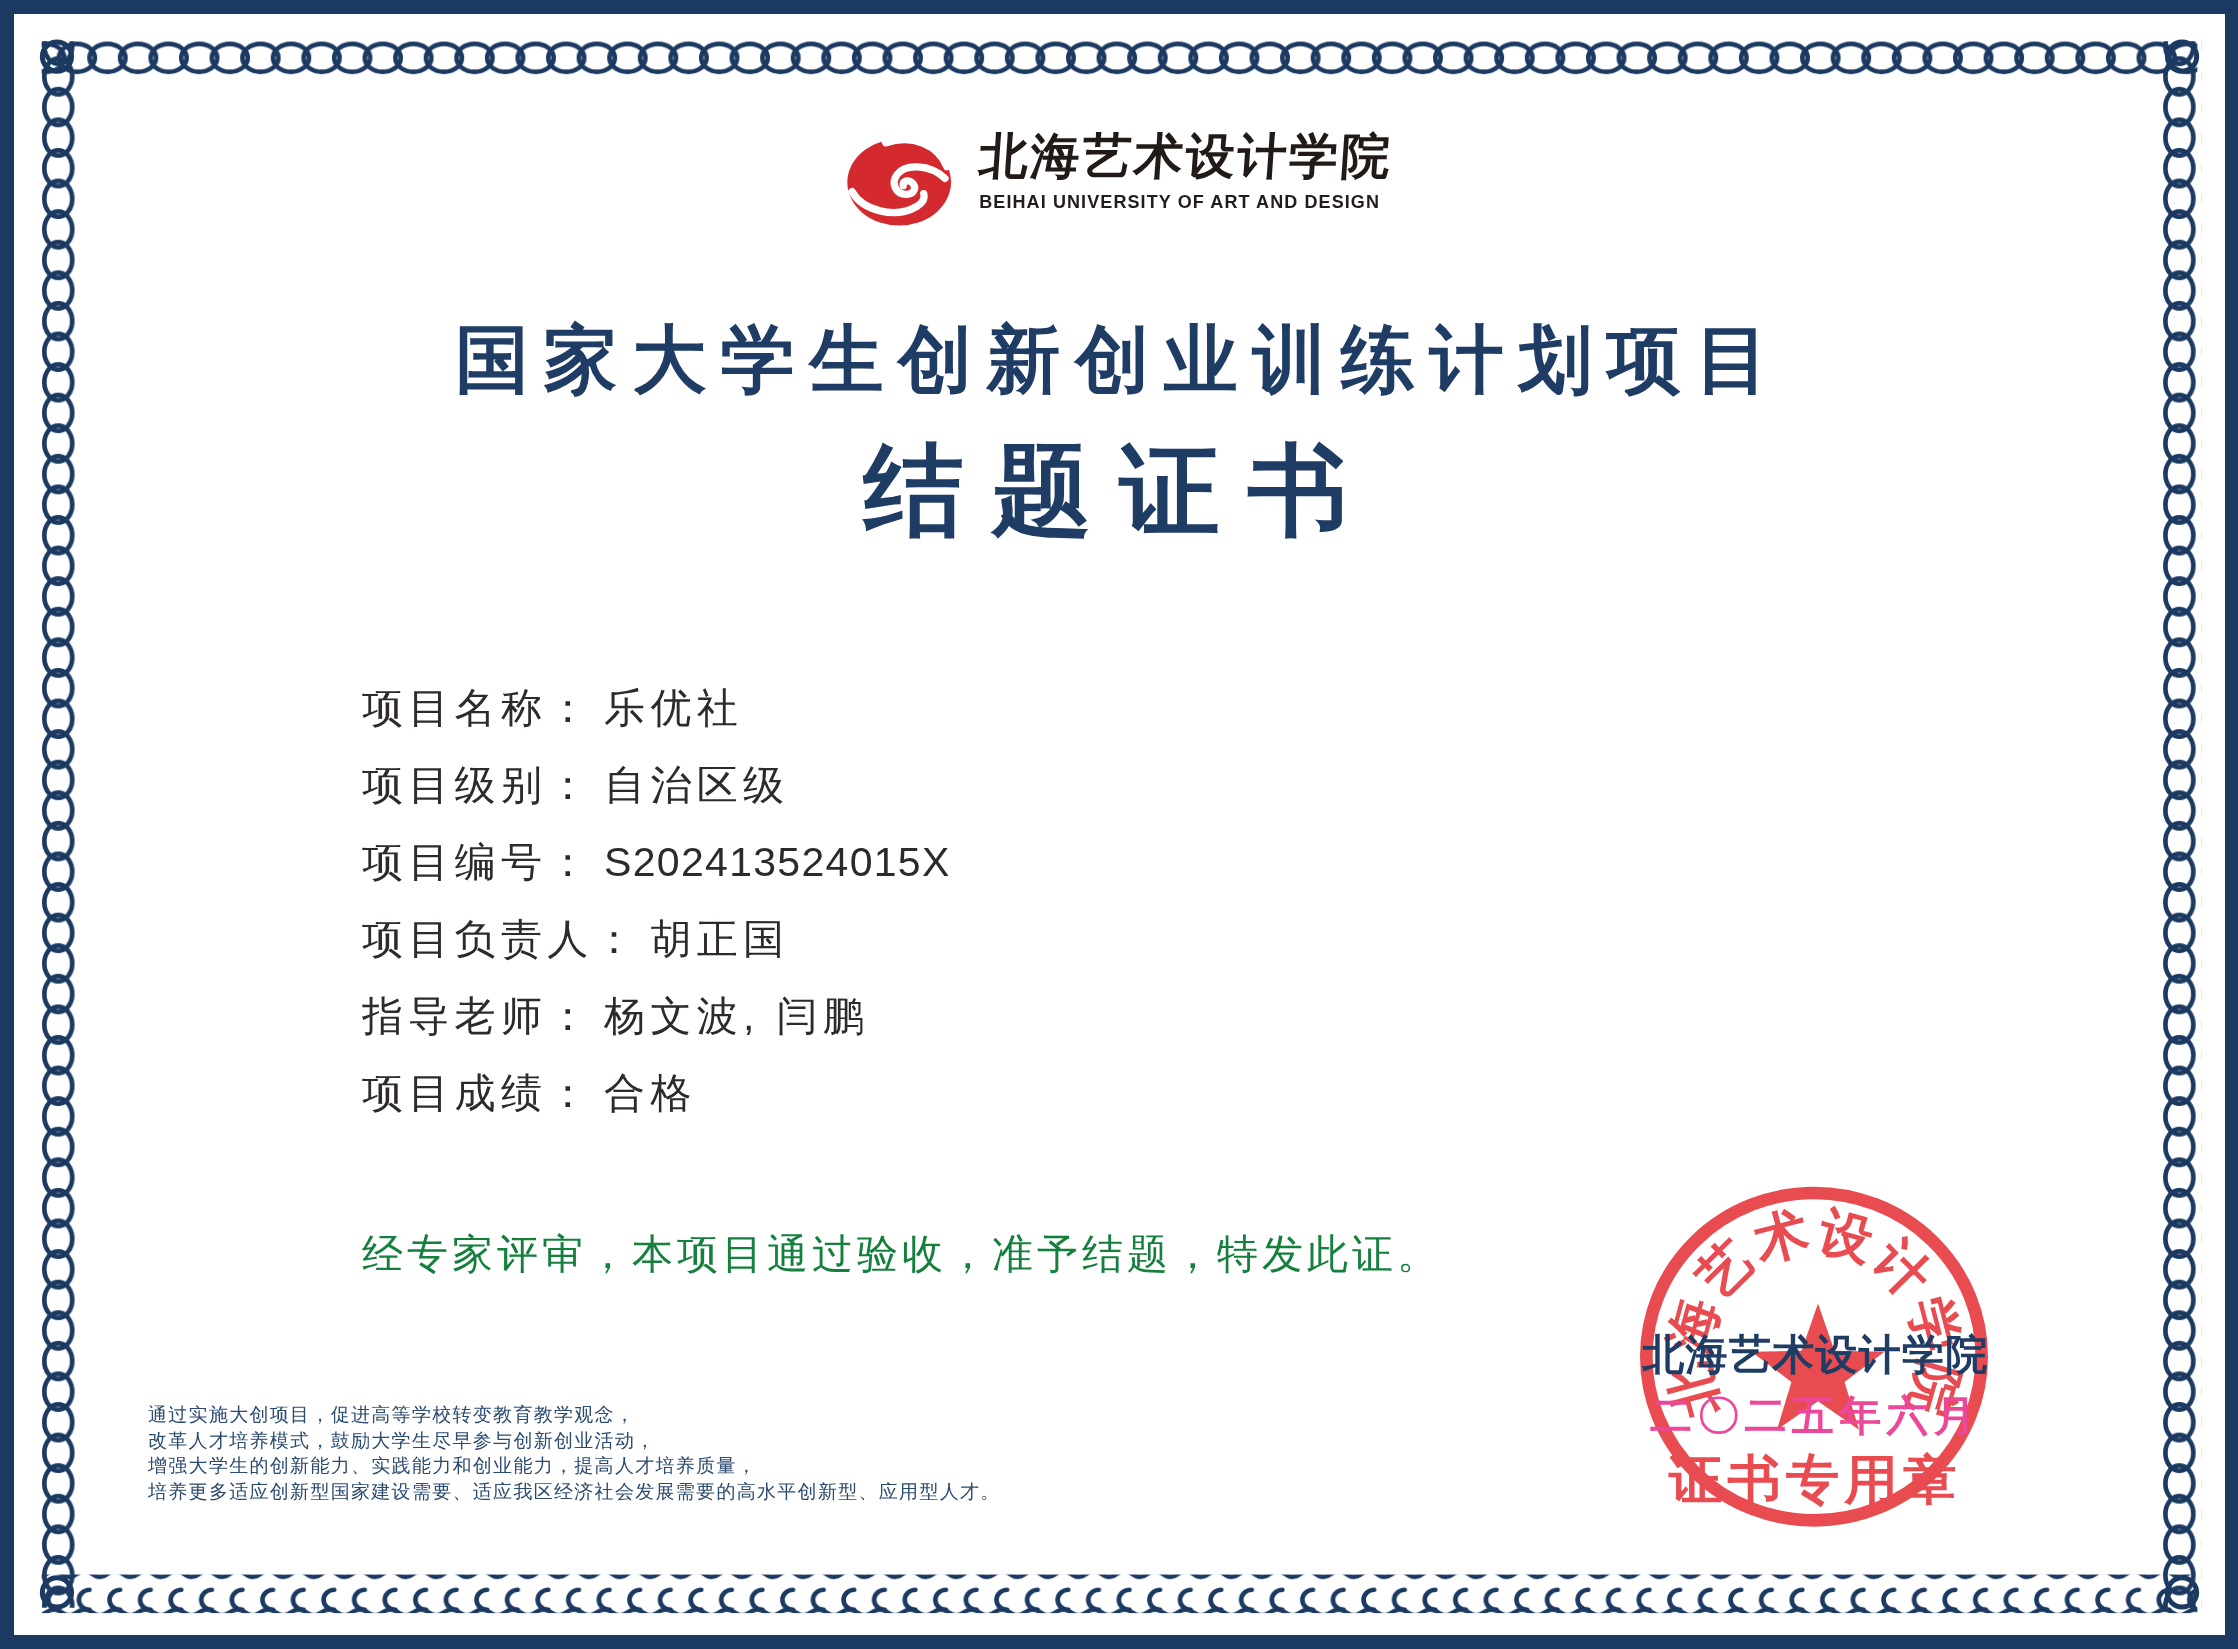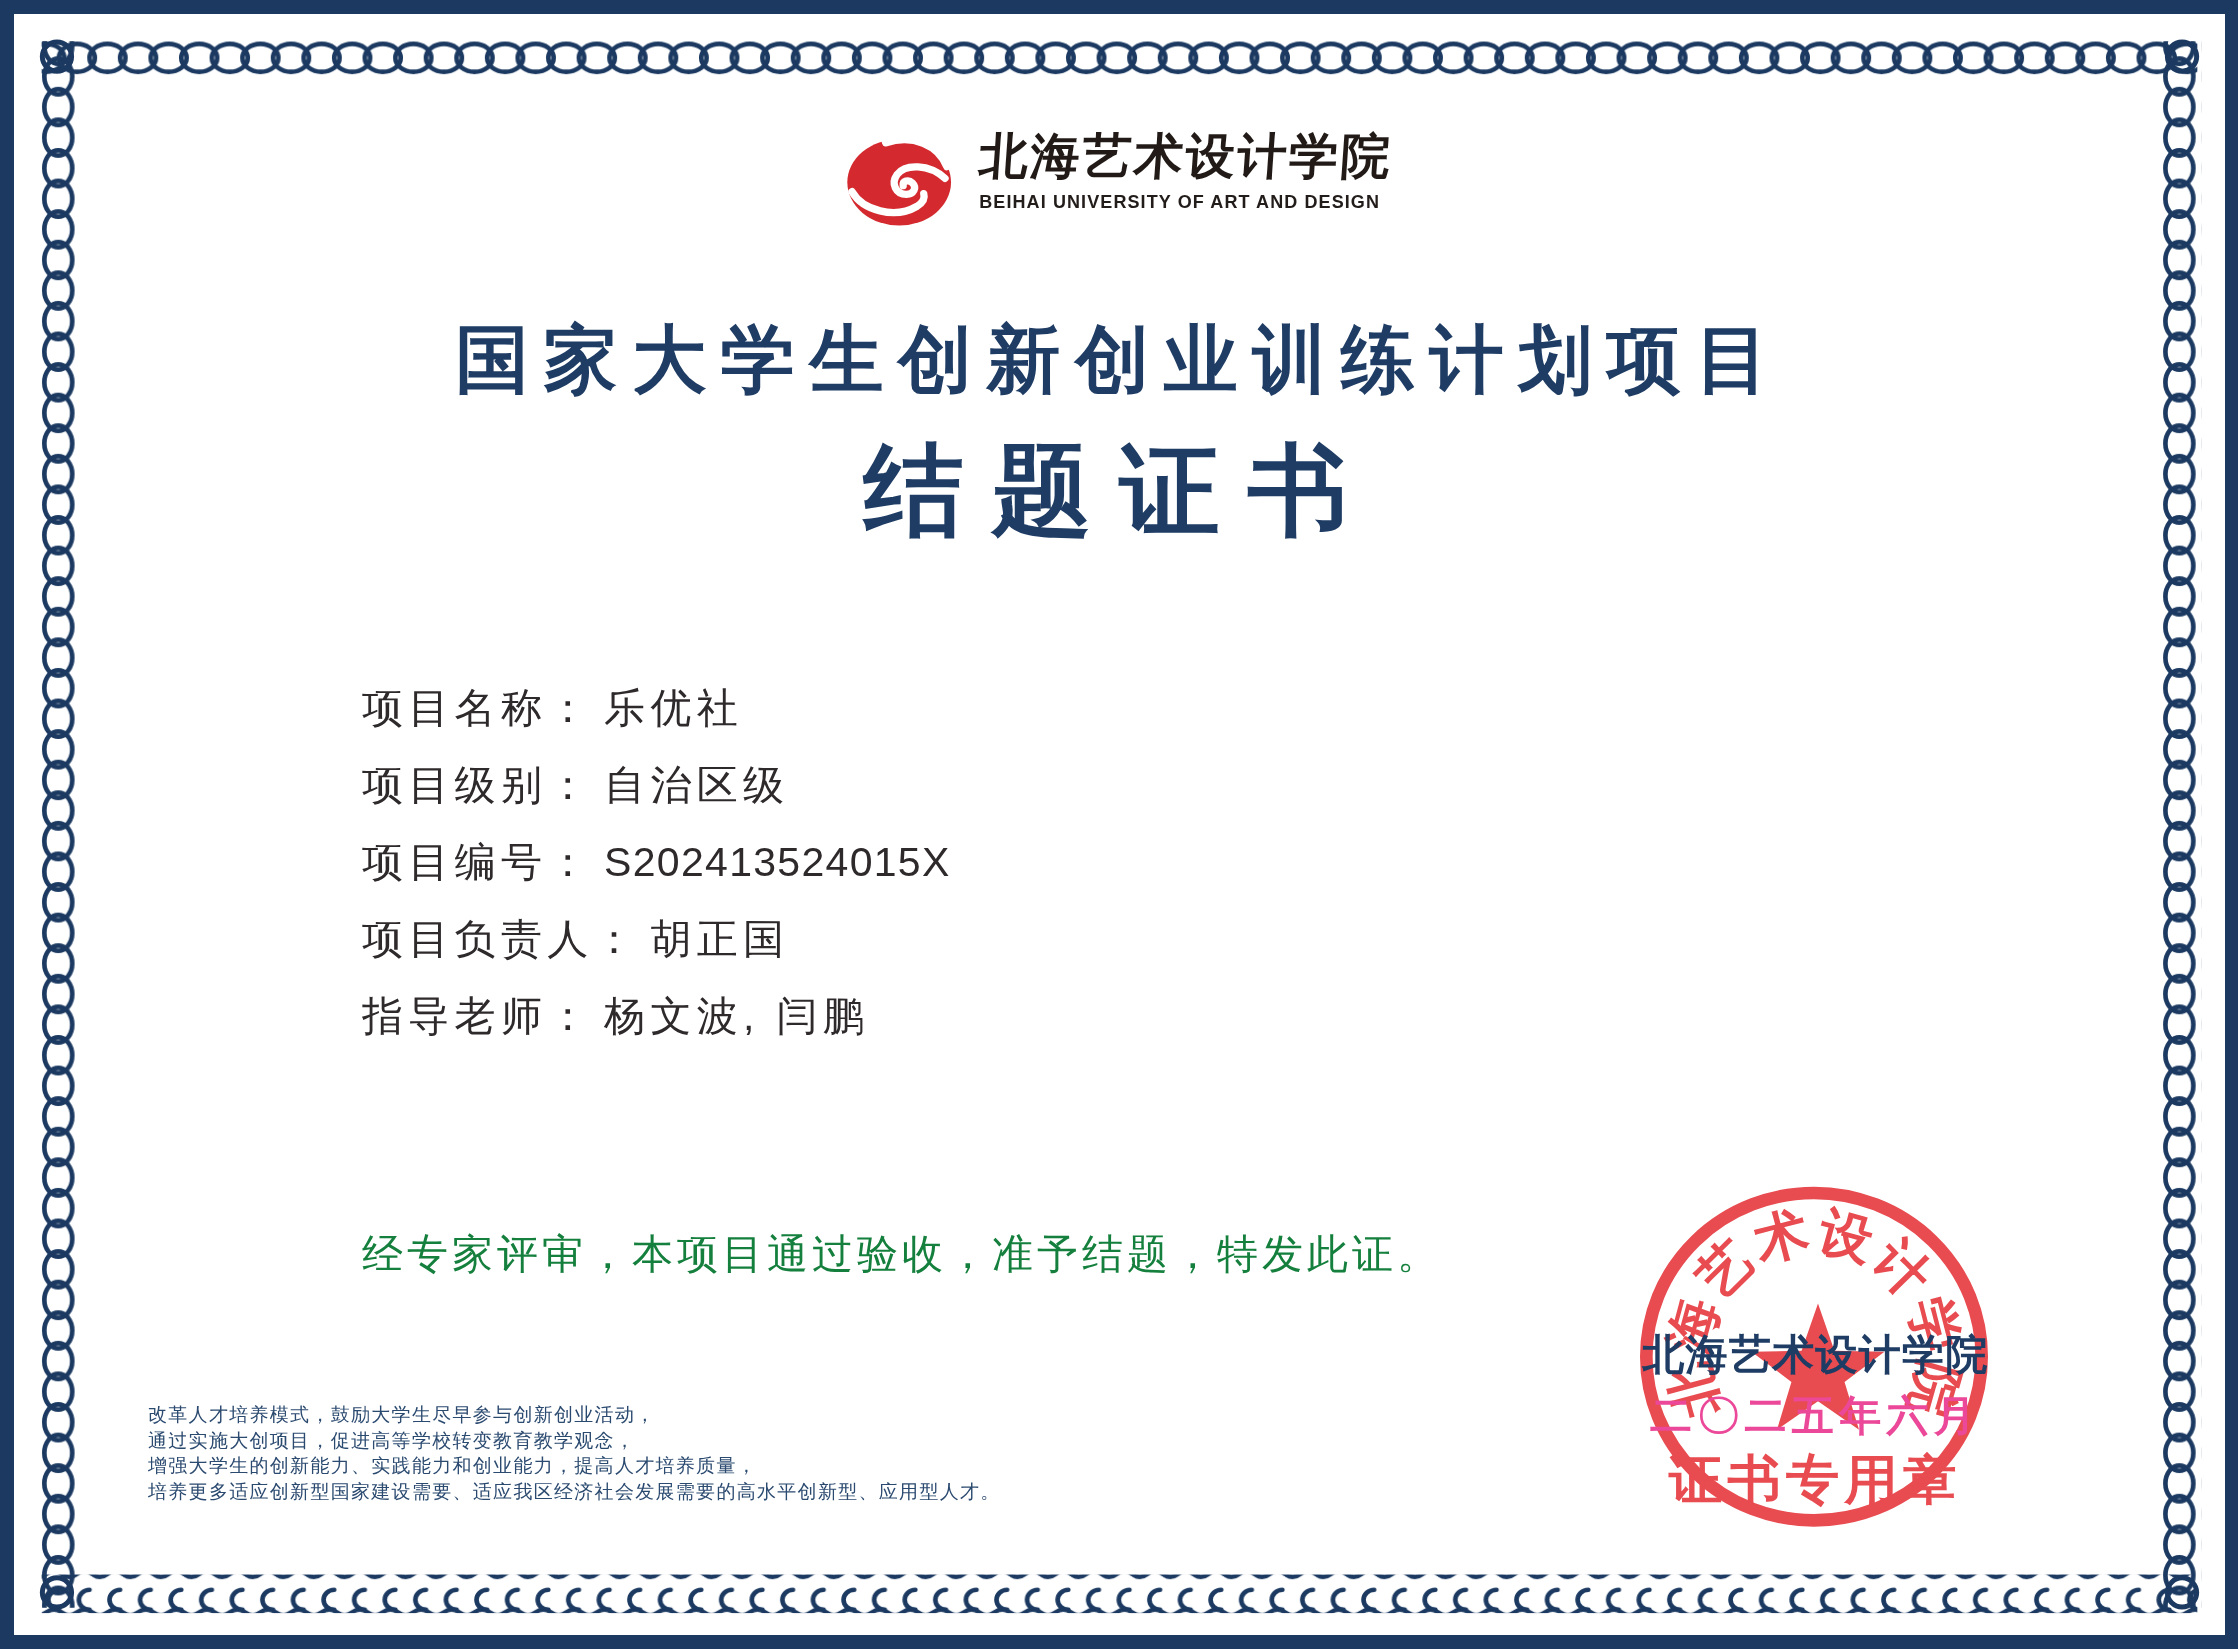--- a/index.html
+++ b/index.html
@@ -176,27 +176,31 @@
       <span class="f-value" style="letter-spacing:1.3px;">S202413524015X</span>
     </div>
     <div class="field-row">
       <span class="f-label">项目负责人：</span>
       <span class="f-value">胡正国</span>
     </div>
     <div class="field-row">
       <span class="f-label">指导老师：</span>
       <span class="f-value">杨文波, 闫鹏</span>
     </div>
+    <div class="field-row">
+      <span class="f-label">项目成绩：</span>
+      <span class="f-value">合格</span>
+    </div>
   </div>
 
   <div class="statement">经专家评审，本项目通过验收，准予结题，特发此证。</div>
 
   <div class="footnote">
+    <div>通过实施大创项目，促进高等学校转变教育教学观念，</div>
     <div>改革人才培养模式，鼓励大学生尽早参与创新创业活动，</div>
-    <div>通过实施大创项目，促进高等学校转变教育教学观念，</div>
     <div>增强大学生的创新能力、实践能力和创业能力，提高人才培养质量，</div>
     <div>培养更多适应创新型国家建设需要、适应我区经济社会发展需要的高水平创新型、应用型人才。</div>
   </div>
 
   <svg class="seal-svg" width="354" height="346" viewBox="0 0 532 520" aria-hidden="false">
     <defs>
       <path id="arcPath" d="M 127.4,338 A 160,160 0 1 1 404.6,338" fill="none"></path>
     </defs>
     <ellipse cx="266" cy="258" rx="252" ry="246" fill="none" stroke="#e84b50" stroke-width="19"></ellipse>
     <text class="seal-arc-text" font-size="80" fill="#e84b50" letter-spacing="4">

